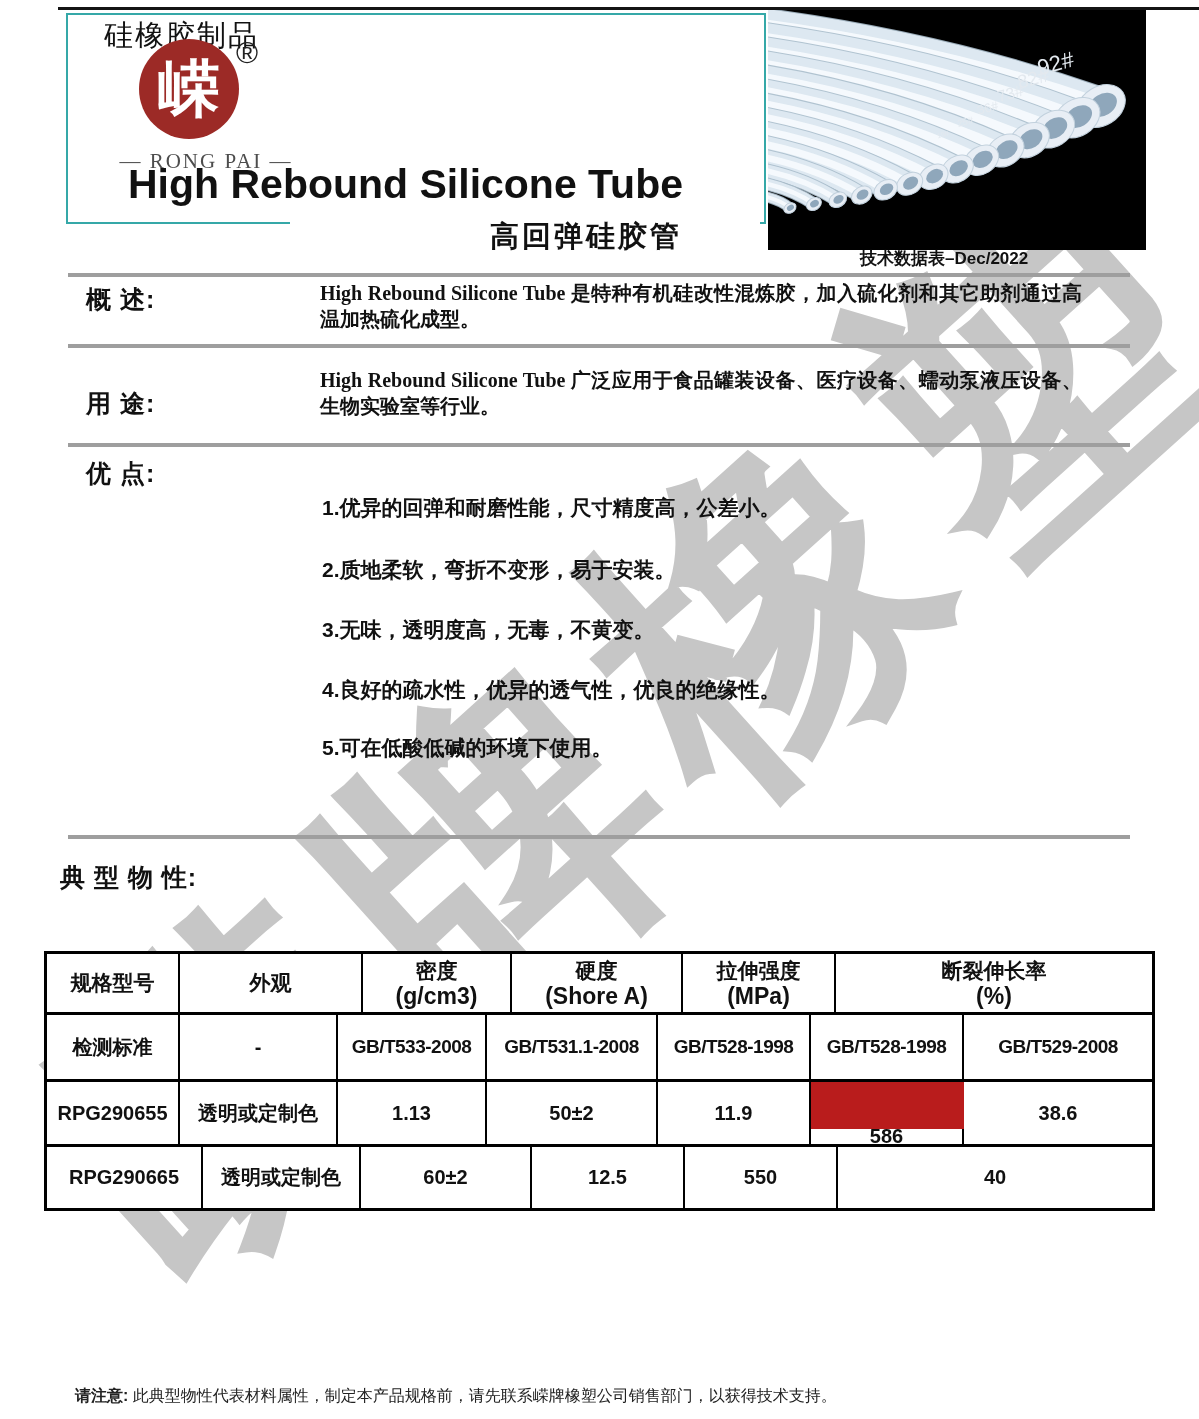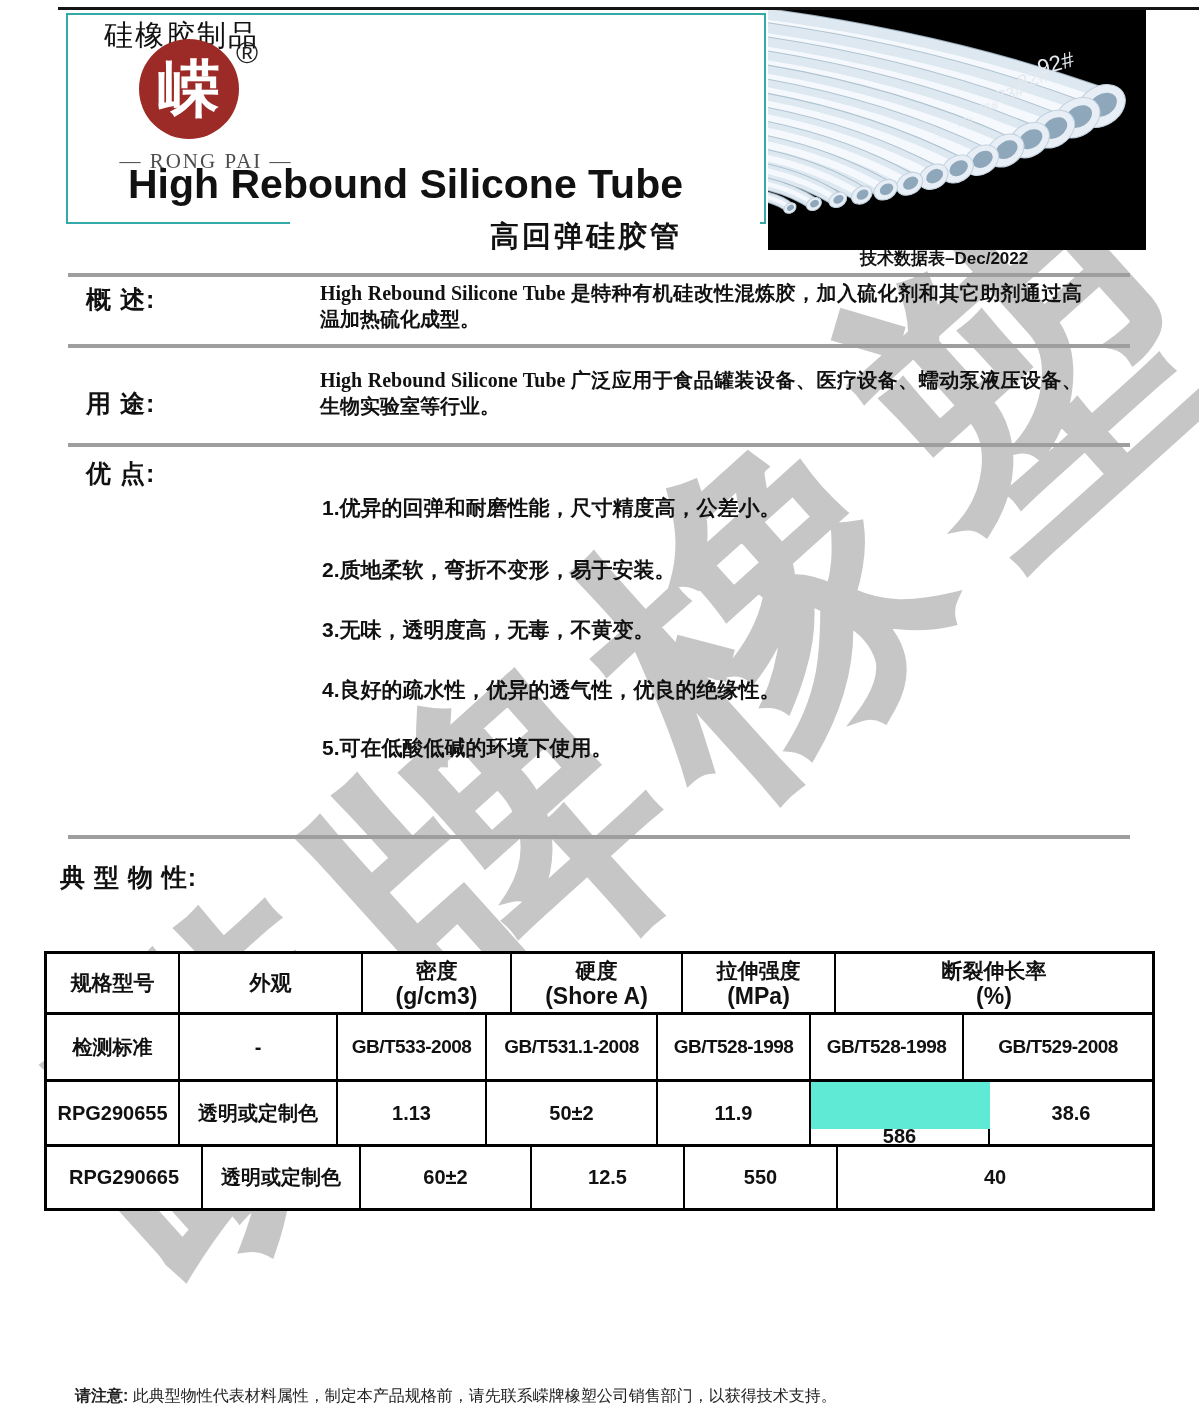--- a/index.html
+++ b/index.html
@@ -55,21 +55,21 @@
     left:320px;width:762px;font-family:"Liberation Serif",serif;
     font-size:20px;font-weight:bold;line-height:26px;color:#111;
     text-align:justify;
   }
   #overview-text{top:280px;}
   #usage-text{top:367px;}
   
   .adv-item{position:absolute;left:322px;font-size:21px;font-weight:bold;white-space:nowrap;color:#111;}
   
   #prop-table{
-    left:44px;top:951px;width:1111px;border:3px solid #000;background:#5eead4;
+    left:44px;top:951px;width:1111px;border:3px solid #000;background:#b91c1c;
     display:flex;flex-direction:column;box-sizing:border-box;
   }
   .t-row{display:flex;border-bottom:3px solid #000;}
   .t-row:last-child{border-bottom:none;}
   .t-cell{
     border-right:2px solid #000;box-sizing:border-box;
     display:flex;flex-direction:column;align-items:center;justify-content:center;
     font-weight:bold;text-align:center;background:#fff;
   }
   .t-cell:last-child{border-right:none;flex:1;}
@@ -273,21 +273,21 @@
         <div class="t-cell t-body gb" style="width: 153px;">GB/T528-1998</div>
         <div class="t-cell t-body gb" style="width: 153px;">GB/T528-1998</div>
         <div class="t-cell t-body gb">GB/T529-2008</div>
       </div>
       <div class="t-row" style="height: 62px;">
         <div class="t-cell t-body" style="width: 133px;">RPG290655</div>
         <div class="t-cell t-body" style="width: 158px;">透明或定制色</div>
         <div class="t-cell t-body" style="width: 149px;">1.13</div>
         <div class="t-cell t-body" style="width: 171px;">50±2</div>
         <div class="t-cell t-body" style="width: 153px;">11.9</div>
-        <div class="t-cell t-body" style="width: 179px; margin-top: 47px;">586</div>
+        <div class="t-cell t-body" style="width: 153px; margin-top: 47px;">586</div>
         <div class="t-cell t-body">38.6</div>
       </div>
       <div class="t-row" style="height: 61px;">
         <div class="t-cell t-body" style="width: 156px;">RPG290665</div>
         <div class="t-cell t-body" style="width: 158px;">透明或定制色</div>
         <div class="t-cell t-body" style="width: 171px;">60±2</div>
         <div class="t-cell t-body" style="width: 153px;">12.5</div>
         <div class="t-cell t-body" style="width: 153px;">550</div>
         <div class="t-cell t-body">40</div>
       </div>

